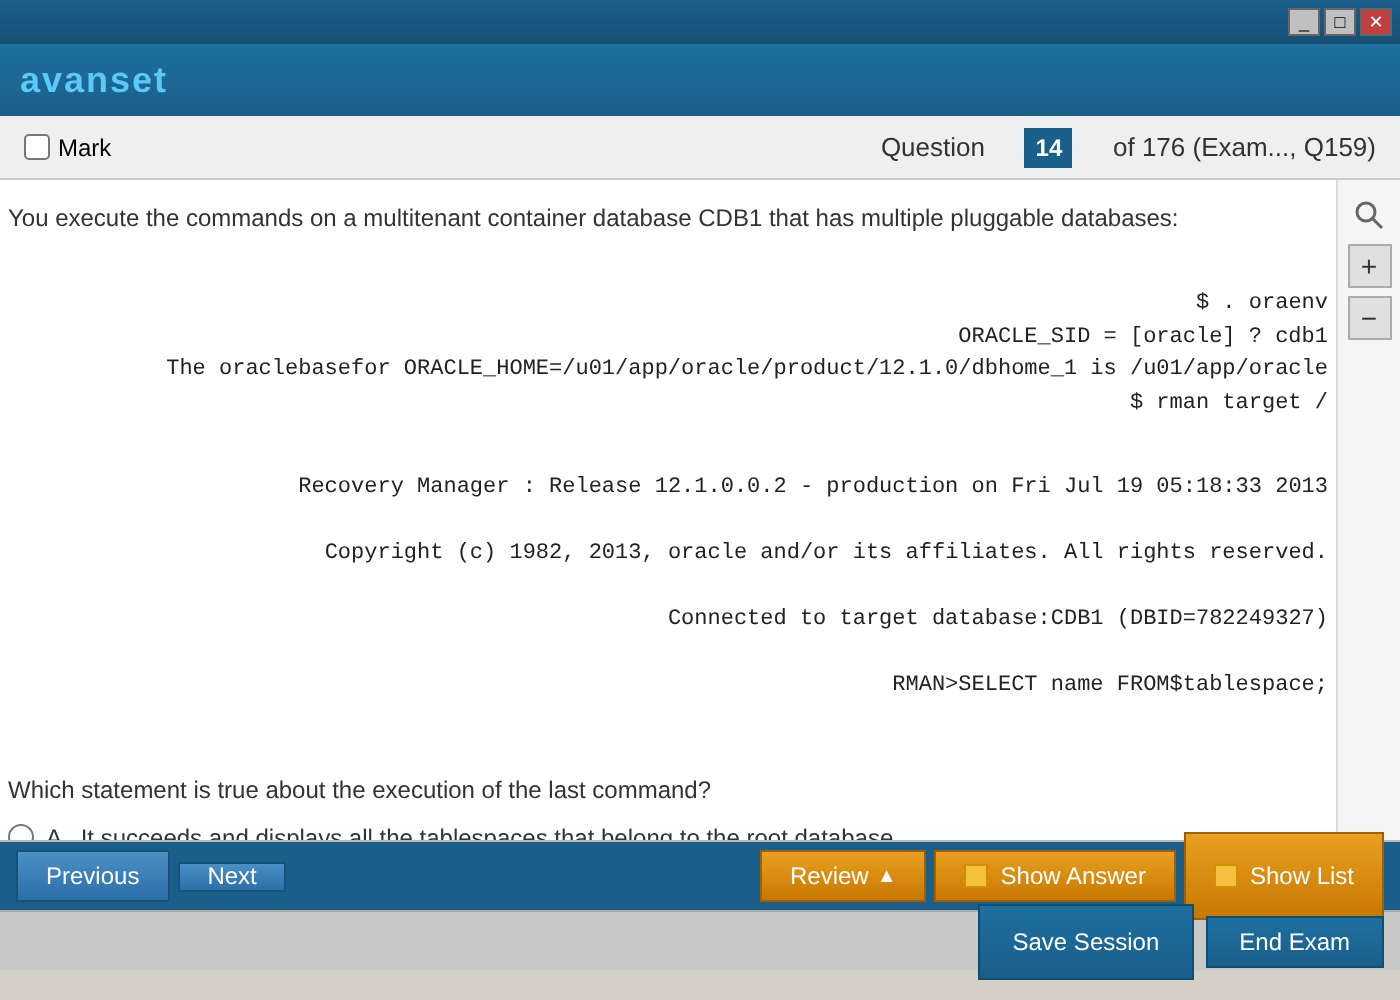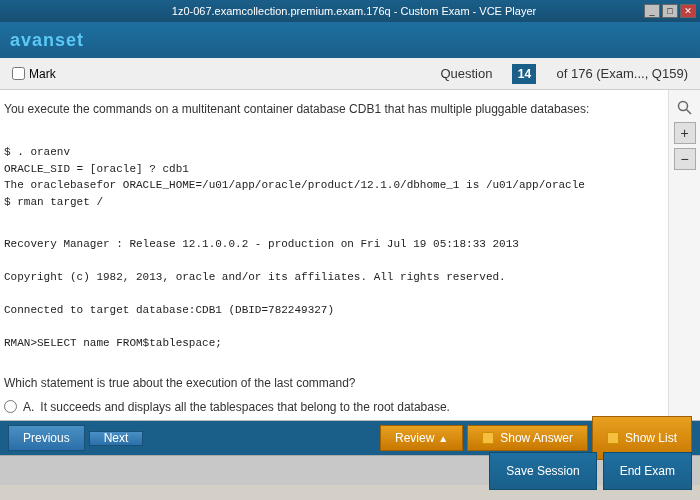--- a/index.html
+++ b/index.html
@@ -66,22 +66,23 @@
       font-size: 12px;
       color: #333;
       line-height: 1.5;
     }
     .question-area p { margin-bottom: 4px; }
     .question-area .code-block {
       font-family: 'Courier New', monospace;
       font-size: 11px;
       margin: 4px 0;
       color: #222;
-    }
-    .question-text { font-weight: normal; margin: 0 0 6px 0; }
+      text-align: right;
+    }
+    .question-text { font-weight: normal; margin: 12px 0 6px 0; }
     .answer-option {
       display: flex;
       align-items: flex-start;
       gap: 6px;
       margin: 4px 0;
       padding: 2px 0;
     }
     .answer-option input[type="radio"] { margin-top: 2px; }
     .sidebar-tools {
       width: 32px;
@@ -198,32 +199,31 @@
       height: 38px;
       display: flex; align-items: center;
     }
     .btn-end-exam {
       background: linear-gradient(to bottom, #1e6fa0, #1a5f8a);
       color: white;
       border: 1px solid #0e4f70;
       padding: 4px 16px;
       font-size: 12px;
       cursor: pointer;
-      height: 38px;
+      height: 26px;
       display: flex; align-items: center;
     }
 
     .divider-line { height: 1px; background: #bbb; }
   </style>
 </head>
 <body>
 
 <div class="title-bar">
   <div style="width:60px"></div>
-  <div class="title-bar-text">1z0-067.examcollection.premium.exam.176q - Custom Exam - VCE Player</div>
   <div class="title-bar-controls">
     <div class="title-bar-btn">_</div>
     <div class="title-bar-btn">□</div>
     <div class="title-bar-btn" style="background:#c04040;color:white;">✕</div>
   </div>
 </div>
 
 <div class="logo-bar">
   <div class="logo-text">
     <span>avan</span><span style="color:#5bc8f5;">set</span>

